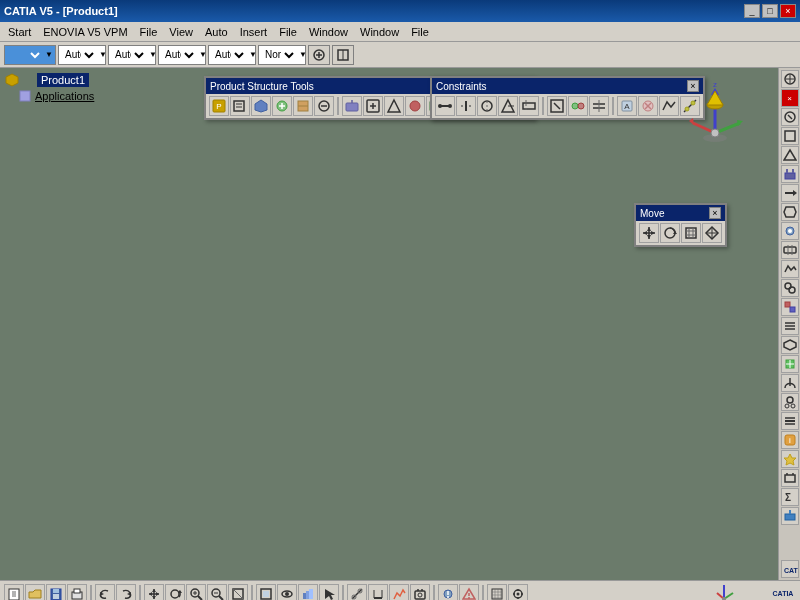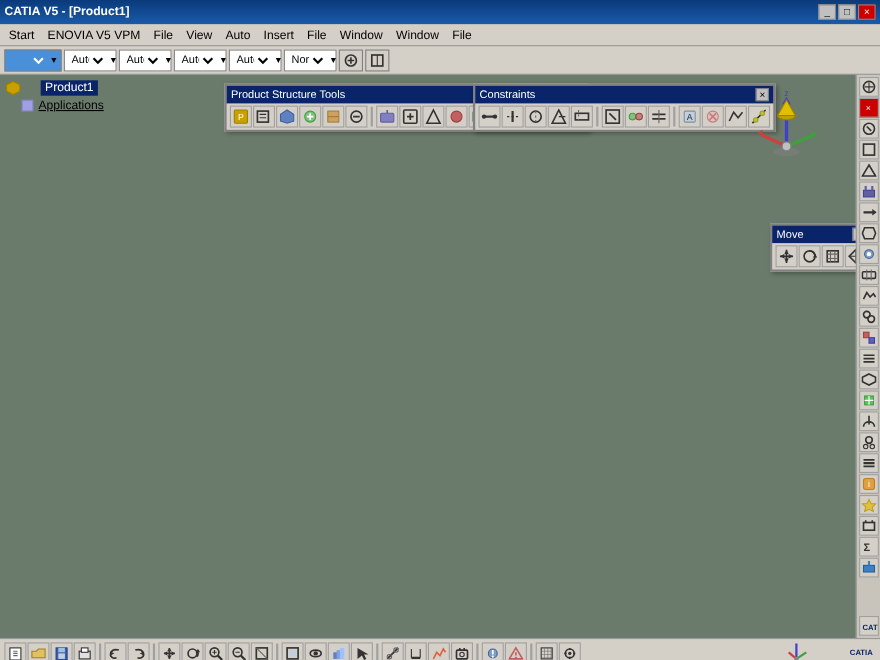--- a/index.html
+++ b/index.html
@@ -592,21 +592,21 @@
       <div class="ft-icon">
           <svg width="16" height="16">
             <line x1="2" y1="14" x2="14" y2="2" stroke="#333" stroke-width="1.5"></line>
             <circle cx="5" cy="11" r="2" fill="#c0c040" stroke="#a0a020" stroke-width="1"></circle>
             <circle cx="11" cy="5" r="2" fill="#c0c040" stroke="#a0a020" stroke-width="1"></circle>
           </svg>
         </div>
     </div>
   </div>
 
-  <div class="floating-toolbar" id="move-toolbar" style="left:700px;top:135px;">
+  <div class="floating-toolbar" id="move-toolbar" style="left:634px;top:135px;">
     <div class="floating-toolbar-header">
       <span>Move</span>
       <div class="floating-toolbar-close">×</div>
     </div>
     <div class="floating-toolbar-body">
       <div class="ft-icon">
           <svg width="16" height="16">
             <line x1="8" y1="2" x2="8" y2="14" stroke="#333" stroke-width="1.5"></line>
             <line x1="2" y1="8" x2="14" y2="8" stroke="#333" stroke-width="1.5"></line>
             <polygon points="8,2 6,6 10,6" fill="#333"></polygon>

